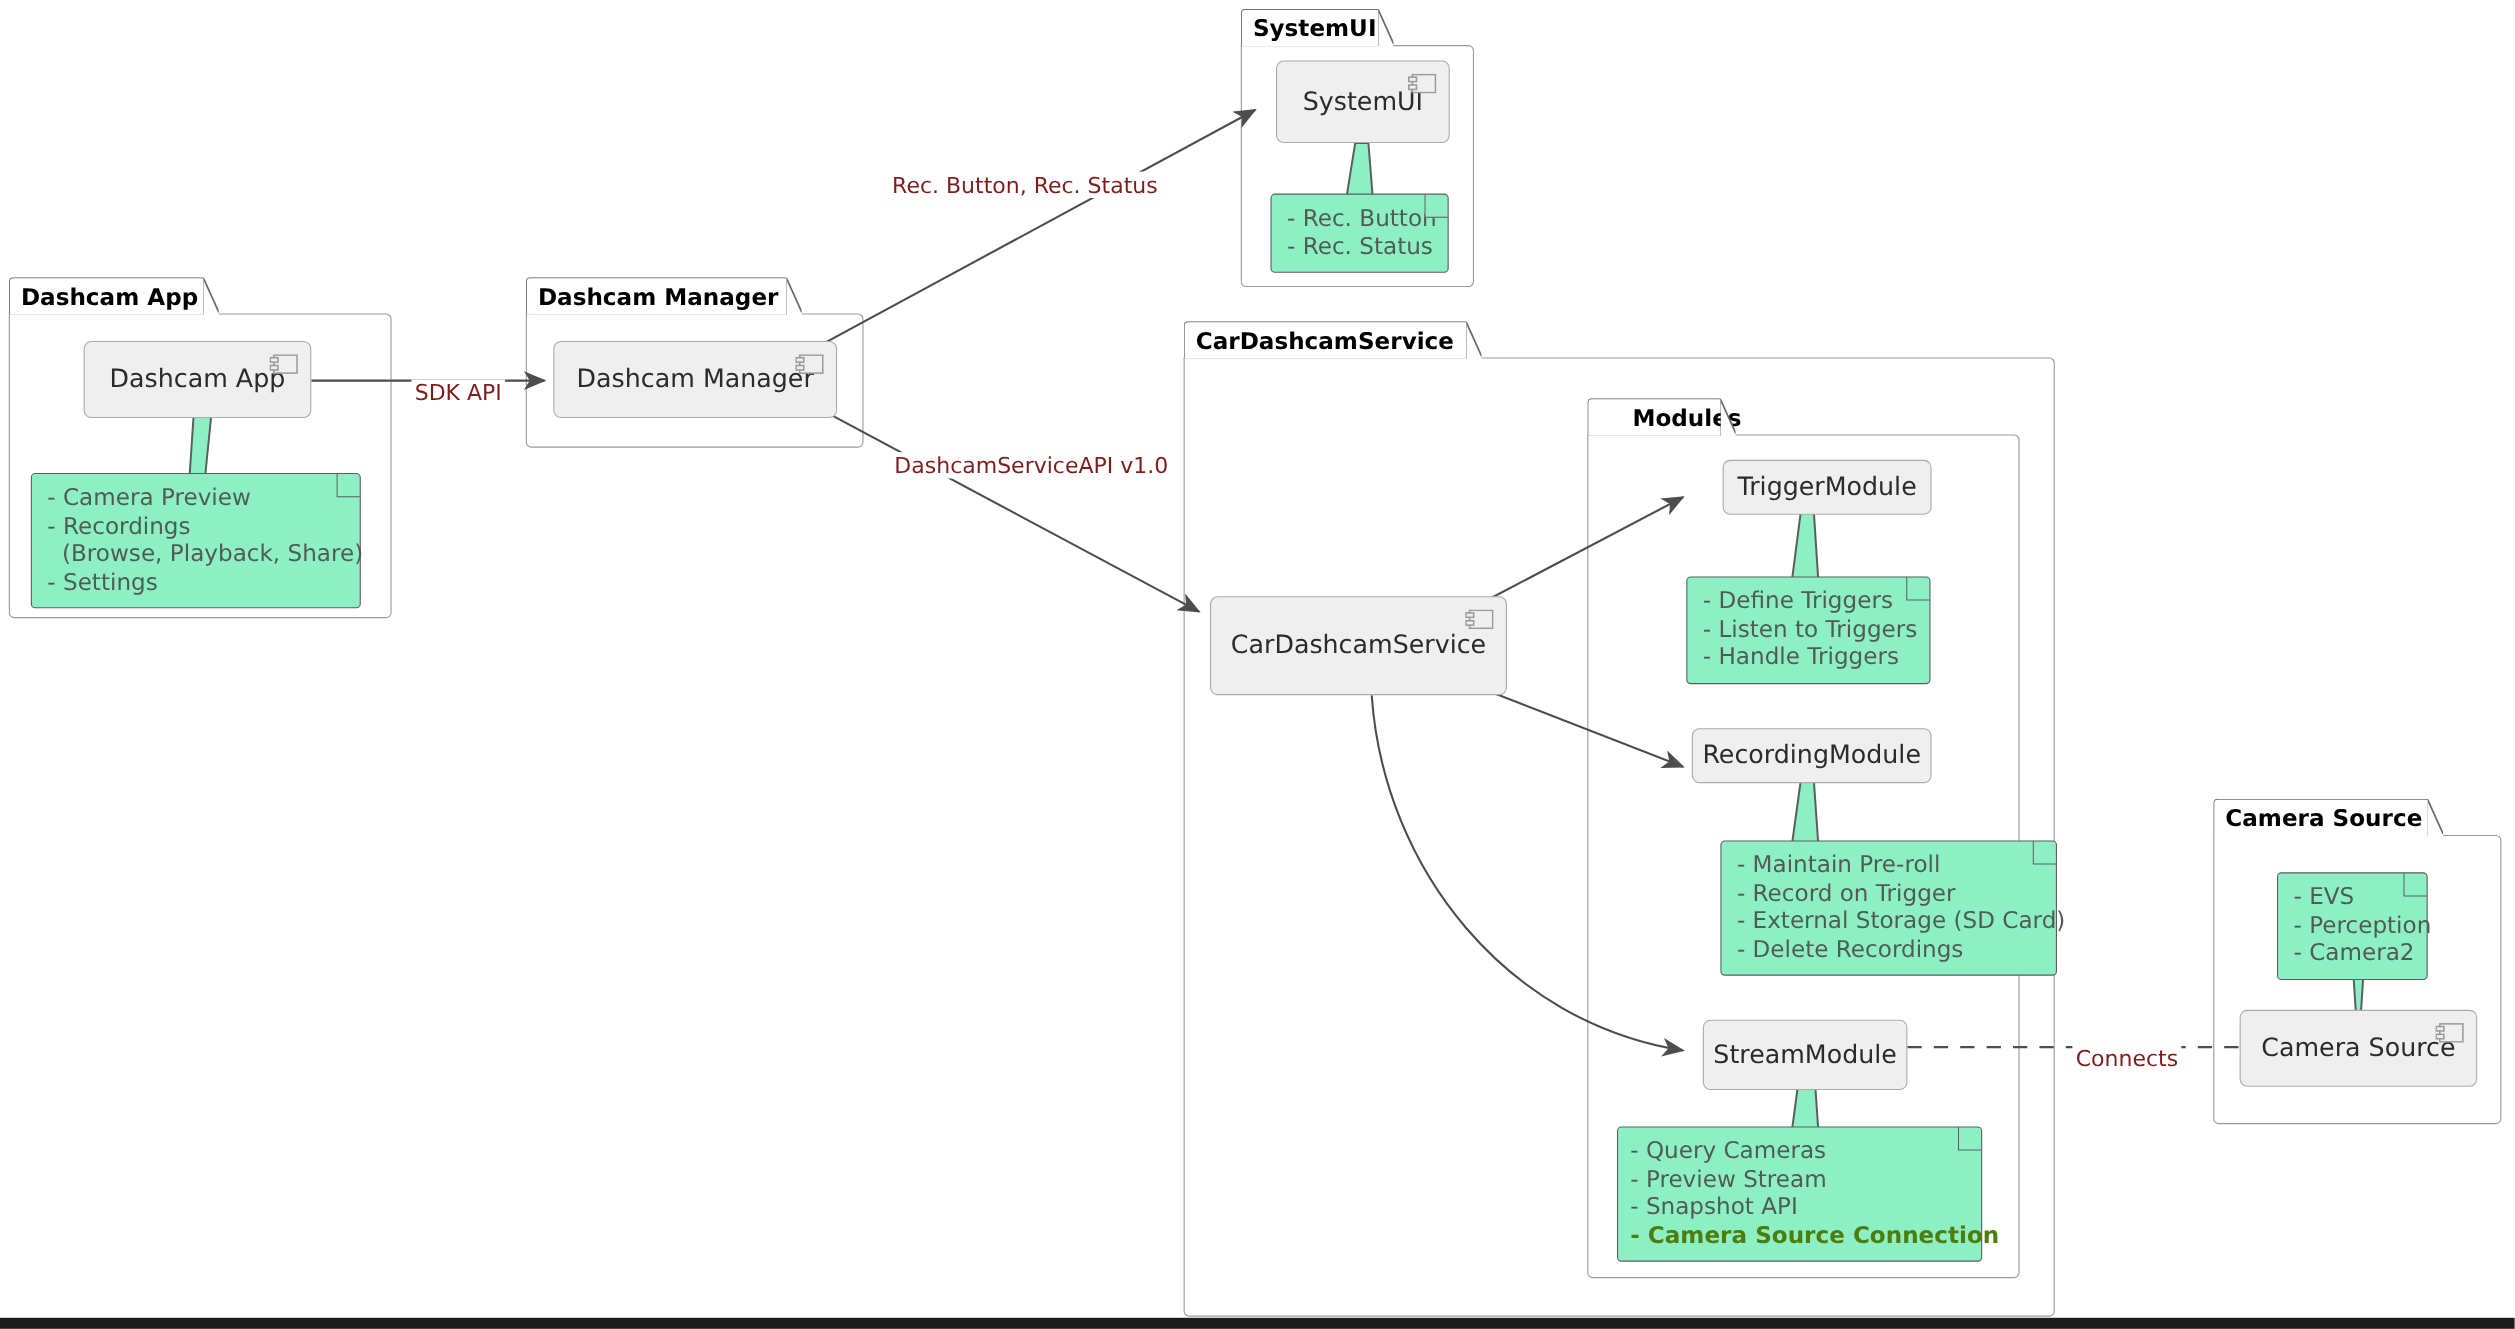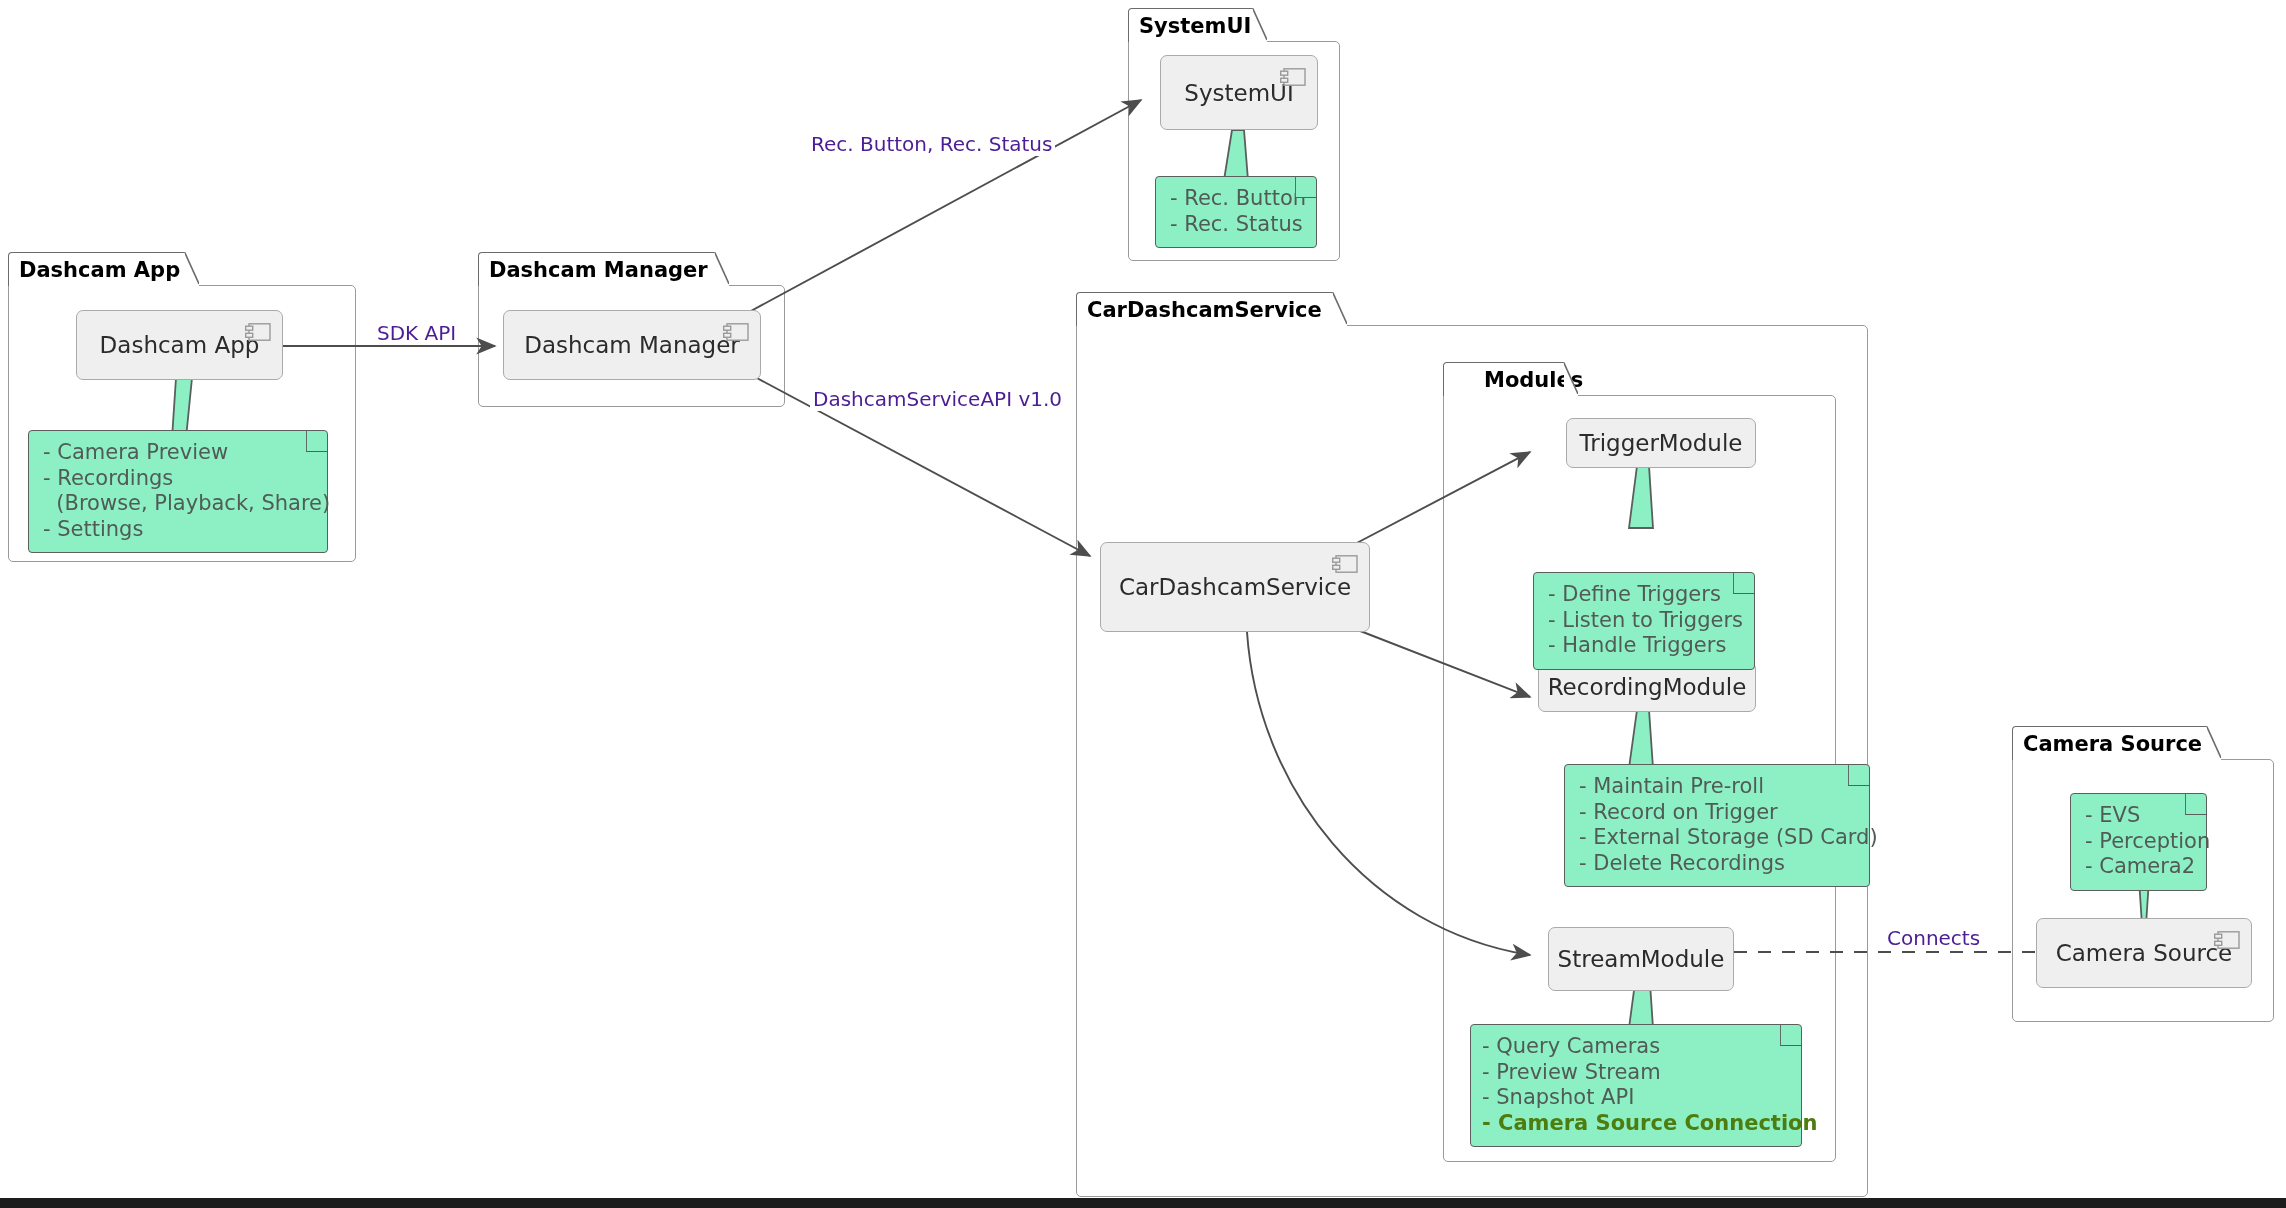--- a/index.html
+++ b/index.html
@@ -29,22 +29,22 @@
   .comp-ico{position:absolute;right:11px;top:9px;width:26px;height:18px;}
 
   
   .note{position:absolute;box-sizing:border-box;background:#8CF0C4;
         border:1.8px solid #5a5f5c;border-radius:4px;
         padding:9px 14px 10px 14px;z-index:5;
         font-size:21px;line-height:1.22;color:#515b56;white-space:nowrap;}
   .note .fold{position:absolute;right:-1px;top:-1px;width:22px;height:22px;}
 
   
-  .elabel{position:absolute;font-size:20px;color:#4c1d95;white-space:nowrap;
-          background:#ffffff;z-index:6;padding:0 3px;}
+  .elabel{position:absolute;font-size:20px;color:#7f1d1d;white-space:nowrap;
+          background:#ffffff;z-index:6;padding:0 3px;margin-top:24px;}
 
   .bottombar{position:absolute;left:0;top:1198px;width:2286px;height:10px;
              background:#1c1c1c;z-index:20;}
 </style>
 </head>
 <body>
 
 <div id="canvas">
 
   <svg width="2286" height="1208" style="position:absolute;left:0;top:0;z-index:2;">
@@ -210,21 +210,21 @@
         <path d="M0,0 L14,31" stroke="#6b6b6b" stroke-width="1.6" fill="none"></path>
           </svg>
       </span>
     </div>
     <div class="pkg-body" style="top:33px;width:393px;height:767px;"></div>
   </div>
 
   <div class="comp" style="left:1538px;top:418px;width:190px;height:50px;margin-left:28px;">
     <span>TriggerModule</span>
   </div>
-  <div class="note" style="left:1533px;top:524px;width:222px;margin-top:48px;">
+  <div class="note" style="left:1533px;top:524px;width:222px;">
     <span class="fold">
       <svg width="22" height="22">
           <path d="M0,0 L22,22 L0,22 Z" fill="#8CF0C4"></path>
       <path d="M0,0 L0,22 L22,22" stroke="#5a5f5c" stroke-width="1.8" fill="none"></path>
         </svg>
     </span>
     <div>- Define Triggers</div>
     <div>- Listen to Triggers</div>
     <div>- Handle Triggers</div>
   </div>

